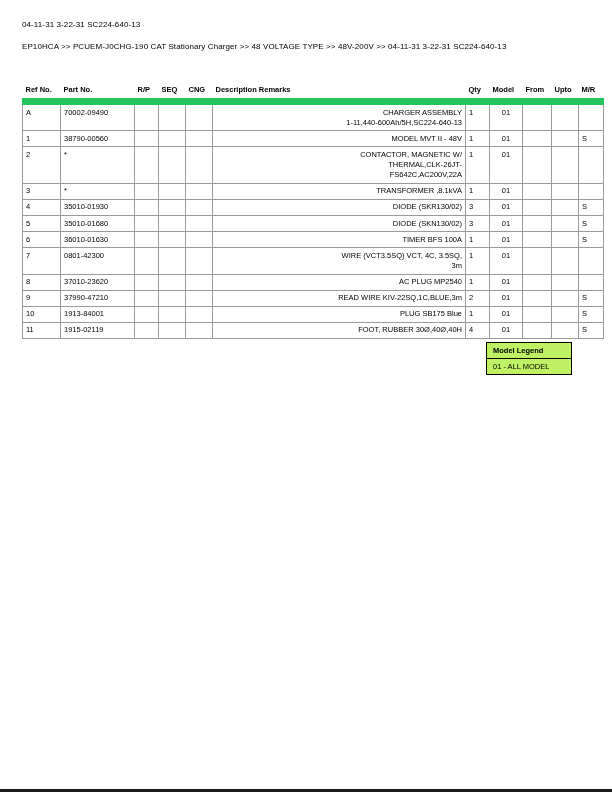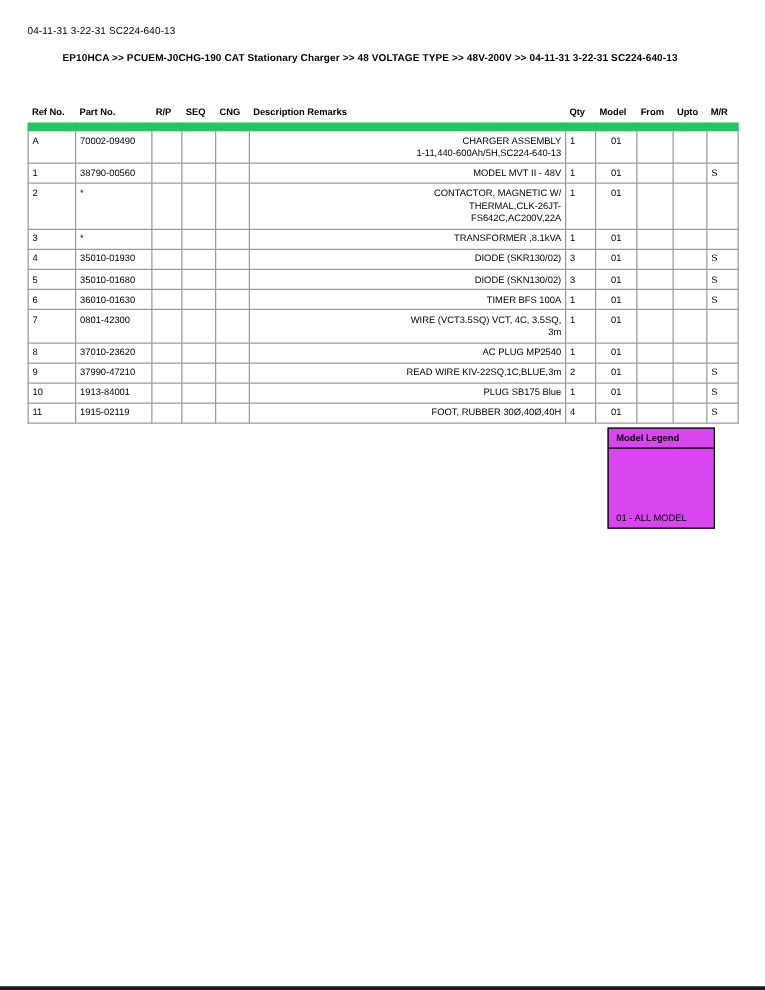--- a/index.html
+++ b/index.html
@@ -23,24 +23,23 @@
     font-size: 8px;
     font-weight: normal;
     letter-spacing: 0.1px;
     white-space: nowrap;
   }
   .breadcrumb {
     position: absolute;
     left: 22px;
     top: 42px;
     font-size: 8px;
-    font-weight: bold;
+    font-weight: normal;
     letter-spacing: 0.1px;
     white-space: nowrap;
-    margin-left: 28px;
   }
   table.parts-table {
     position: absolute;
     left: 22px;
     top: 82px;
     width: 568px;
     border-collapse: collapse;
     table-layout: fixed;
     font-size: 7.5px;
   }
@@ -57,49 +56,48 @@
   }
   table.parts-table tbody td {
     border: 1px solid #9a9a9a;
     padding: 2.5px 3px;
     vertical-align: top;
     line-height: 1.35;
     white-space: pre-wrap;
     word-wrap: break-word;
   }
   .col-ref   { width: 38px; }
-  .col-part  { width: 61px; }
+  .col-part  { width: 74px; }
   .col-rp    { width: 24px; }
   .col-seq   { width: 27px; }
   .col-cng   { width: 27px; }
   .col-desc  { width: 253px; text-align: right; }
   .col-qty   { width: 24px; }
   .col-model { width: 33px; text-align: center; }
   .col-from  { width: 29px; }
   .col-upto  { width: 27px; }
   .col-mr    { width: 25px; }
   .legend-box {
     position: absolute;
     left: 486px;
     top: 342px;
     width: 84px;
     border: 1px solid #000000;
     font-size: 7.5px;
-    background: #d946ef;
+    background: #bef264;
   }
   .legend-title {
     font-weight: bold;
     padding: 3px 6px;
     border-bottom: 1px solid #000000;
     white-space: nowrap;
   }
   .legend-entry {
     padding: 3px 6px;
     white-space: nowrap;
-    margin-top: 48px;
   }
   .bottom-edge {
     position: absolute;
     left: 0;
     bottom: 0;
     width: 100%;
     height: 3px;
     background: #1c1c1c;
   }
 </style>

